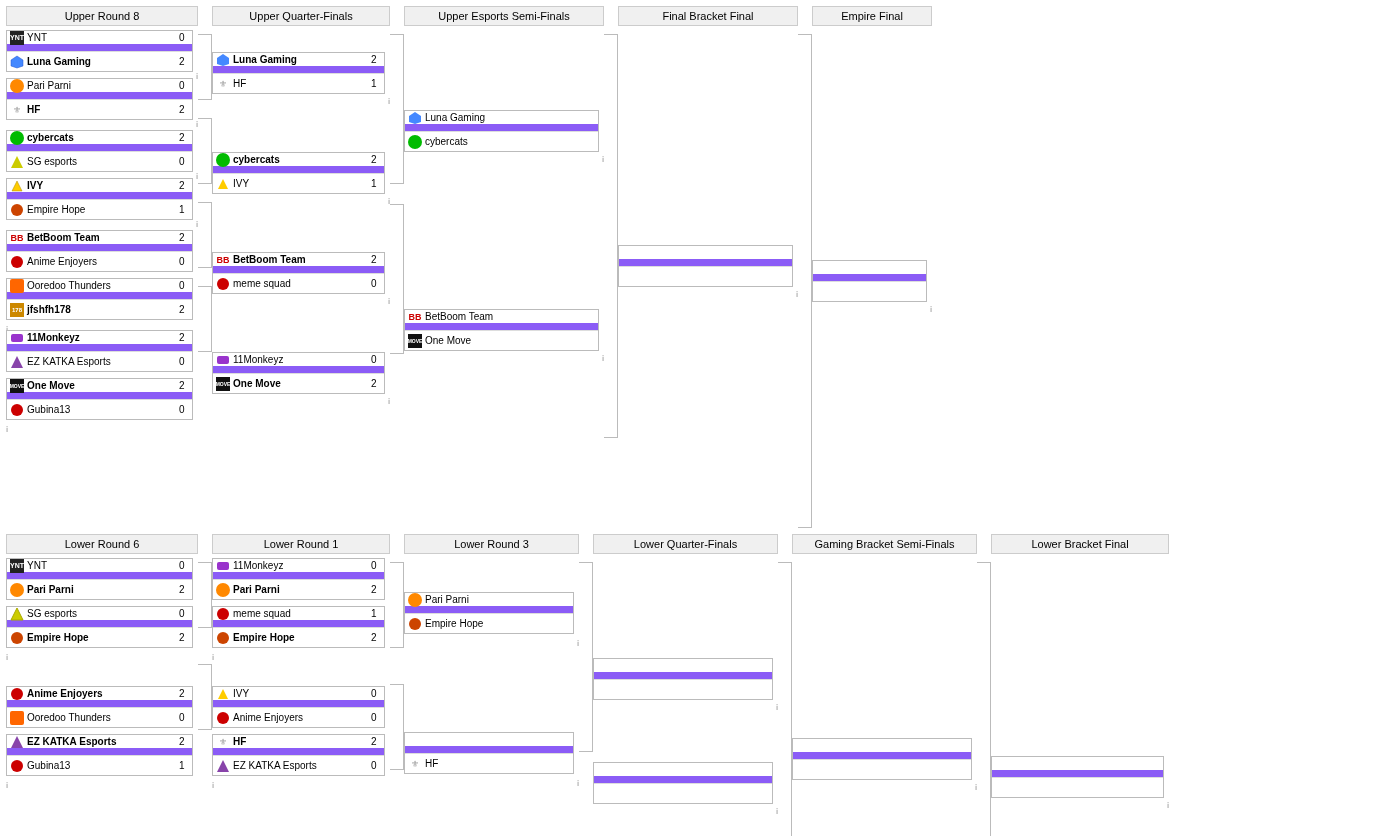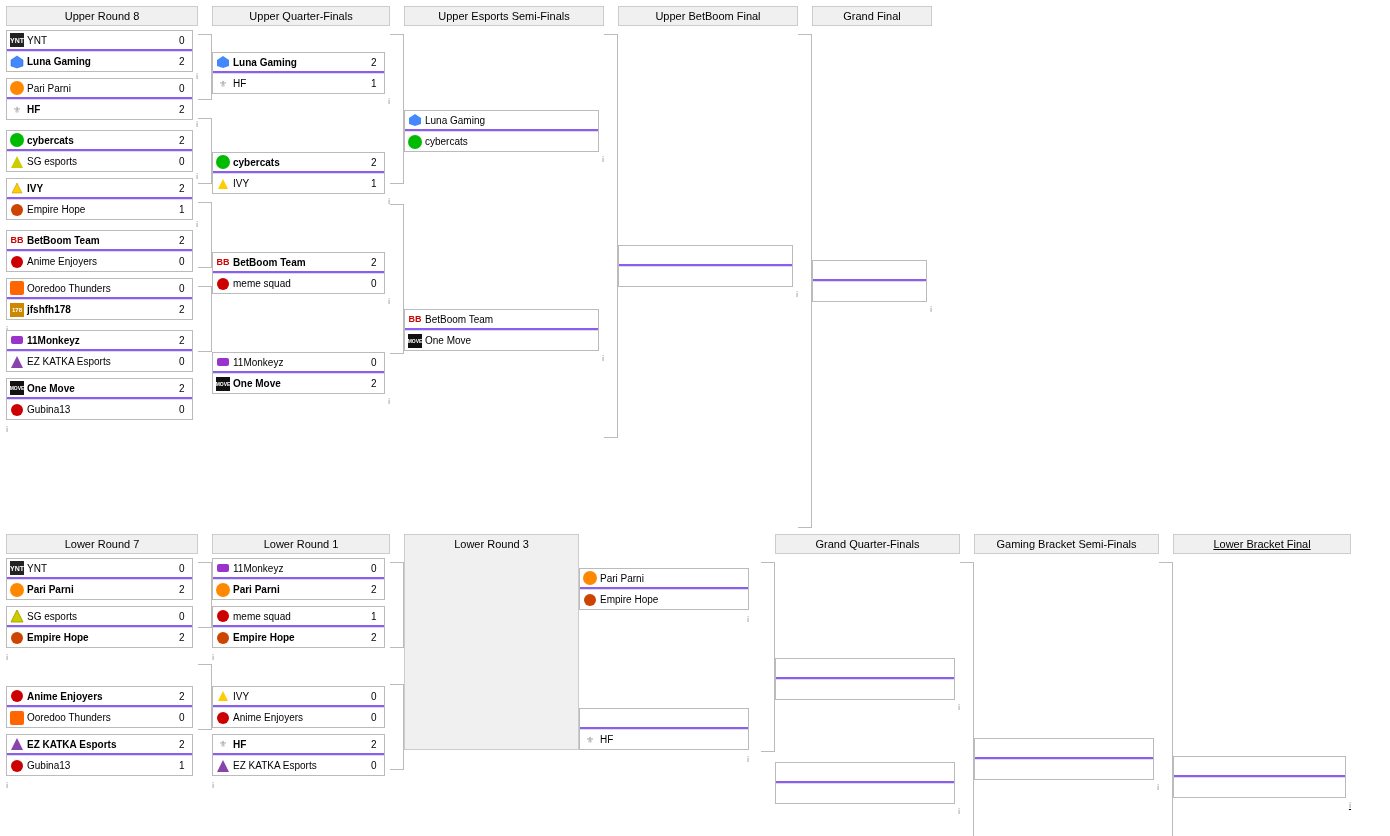--- a/index.html
+++ b/index.html
@@ -1,18 +1,18 @@
 <!DOCTYPE html>
 <html><head>
   <meta charset="utf-8">
   <style>
     * { box-sizing: border-box; margin: 0; padding: 0; }
     body { font-family: Arial, sans-serif; font-size: 11px; background: #fff; overflow-x: auto; }
     .match-team { display: flex; align-items: center; height: 20px; padding: 0 3px; font-size: 10px; }
-    .match-team:first-child { border-bottom: 2px solid #8b5cf6; }
+    .match-team:first-child { border-bottom: 7px solid #8b5cf6; }
   </style>
 </head>
 <body>
 
 <div style="width:1390px; font-family: Arial, sans-serif; font-size:11px; padding:6px; background:#fff;">
 
 <div style="display:flex; flex-direction:row; align-items:flex-start; margin-bottom:6px;">
 
   <div style="display:flex; flex-direction:column; margin-right:0;">
     <div style="border:1px solid #ccc; background:#f0f0f0; text-align:center; padding:3px 8px; font-size:11px; width:192px; margin-bottom:4px;">Upper Round 8</div>
@@ -329,21 +329,21 @@
     <div style="height:2px; text-align:right;"><span style="font-size:8px;color:#888;">ℹ</span></div>
   </div>
 
   <div style="display:flex; flex-direction:column; width:14px; margin-top:28px;">
     <div style="height:113px; border-top:1px solid #bbb; border-right:1px solid #bbb;"></div>
     <div style="height:178px; border-right:1px solid #bbb;"></div>
     <div style="height:113px; border-bottom:1px solid #bbb; border-right:1px solid #bbb;"></div>
   </div>
 
   <div style="display:flex; flex-direction:column; margin-right:0;">
-    <div style="border:1px solid #ccc; background:#f0f0f0; text-align:center; padding:3px 8px; font-size:11px; width:180px; margin-bottom:4px;">Upper BetBoom Final</div>
+    <div style="border:1px solid #ccc; background:#f0f0f0; text-align:center; padding:3px 8px; font-size:11px; width:180px; margin-bottom:4px;">Final Bracket Final</div>
     <div style="height:215px;"></div>
     <div style="border:1px solid #bbb; width:175px; background:#fff;">
       <div class="match-team">
         <span style="flex:1;font-size:10px;"></span>
             <span style="font-size:10px;min-width:10px;"></span>
       </div>
       <div class="match-team" style="border-top:1px solid #ddd;">
         <span style="flex:1;font-size:10px;"></span>
             <span style="font-size:10px;min-width:10px;"></span>
       </div>
@@ -351,41 +351,41 @@
     <div style="height:2px; text-align:right;"><span style="font-size:8px;color:#888;">ℹ</span></div>
   </div>
 
   <div style="display:flex; flex-direction:column; width:14px; margin-top:28px;">
     <div style="height:237px; border-top:1px solid #bbb; border-right:1px solid #bbb;"></div>
     <div style="height:20px; border-right:1px solid #bbb;"></div>
     <div style="height:237px; border-bottom:1px solid #bbb; border-right:1px solid #bbb;"></div>
   </div>
 
   <div style="display:flex; flex-direction:column;">
-    <div style="border:1px solid #ccc; background:#f0f0f0; text-align:center; padding:3px 8px; font-size:11px; width:120px; margin-bottom:4px;">Grand Final</div>
+    <div style="border:1px solid #ccc; background:#f0f0f0; text-align:center; padding:3px 8px; font-size:11px; width:120px; margin-bottom:4px;">Empire Final</div>
     <div style="height:230px;"></div>
     <div style="border:1px solid #bbb; width:115px; background:#fff;">
       <div class="match-team">
         <span style="flex:1;font-size:10px;"></span>
             <span style="font-size:10px;min-width:10px;"></span>
       </div>
       <div class="match-team" style="border-top:1px solid #ddd;">
         <span style="flex:1;font-size:10px;"></span>
             <span style="font-size:10px;min-width:10px;"></span>
       </div>
     </div>
     <div style="height:2px; text-align:right;"><span style="font-size:8px;color:#888;">ℹ</span></div>
   </div>
 
 </div>
 
 <div style="display:flex; flex-direction:row; align-items:flex-start;">
 
   <div style="display:flex; flex-direction:column; margin-right:0;">
-    <div style="border:1px solid #ccc; background:#f0f0f0; text-align:center; padding:3px 8px; font-size:11px; width:192px; margin-bottom:4px;">Lower Round 7</div>
+    <div style="border:1px solid #ccc; background:#f0f0f0; text-align:center; padding:3px 8px; font-size:11px; width:192px; margin-bottom:4px;">Lower Round 6</div>
     <div style="display:flex; flex-direction:column; gap:2px;">
 
       <div style="border:1px solid #bbb; width:187px; background:#fff;">
         <div class="match-team">
           <div style="width:14px;height:14px;background:#222;color:#fff;font-size:7px;font-weight:bold;display:flex;align-items:center;justify-content:center;margin-right:3px;flex-shrink:0;">YNT</div>
           <span style="flex:1;font-size:10px;">YNT</span>
               <span style="font-size:10px;min-width:10px;">0</span>
         </div>
         <div class="match-team" style="border-top:1px solid #ddd;">
           <div style="width:14px;height:14px;background:#ff8800;border-radius:50%;margin-right:3px;flex-shrink:0;"></div>
@@ -562,21 +562,21 @@
   <div style="display:flex; flex-direction:column; width:14px; margin-top:28px;">
     <div style="height:21px; border-top:1px solid #bbb; border-right:1px solid #bbb;"></div>
     <div style="height:44px; border-right:1px solid #bbb;"></div>
     <div style="height:21px; border-bottom:1px solid #bbb; border-right:1px solid #bbb;"></div>
     <div style="height:36px;"></div>
     <div style="height:21px; border-top:1px solid #bbb; border-right:1px solid #bbb;"></div>
     <div style="height:44px; border-right:1px solid #bbb;"></div>
     <div style="height:21px; border-bottom:1px solid #bbb; border-right:1px solid #bbb;"></div>
   </div>
 
-  <div style="display:flex; flex-direction:row; margin-right:12px;">
+  <div style="display:flex; flex-direction:column; margin-right:0;">
     <div style="border:1px solid #ccc; background:#f0f0f0; text-align:center; padding:3px 8px; font-size:11px; width:175px; margin-bottom:4px;">Lower Round 3</div>
     <div style="display:flex; flex-direction:column; gap:2px;">
       <div style="height:32px;"></div>
 
       <div style="border:1px solid #bbb; width:170px; background:#fff;">
         <div class="match-team">
           <div style="width:14px;height:14px;background:#ff8800;border-radius:50%;margin-right:3px;flex-shrink:0;"></div>
           <span style="flex:1;font-size:10px;">Pari Parni</span>
               <span style="font-size:10px;min-width:10px;"></span>
         </div>
@@ -609,21 +609,21 @@
     </div>
   </div>
 
   <div style="display:flex; flex-direction:column; width:14px; margin-top:28px;">
     <div style="height:63px; border-top:1px solid #bbb; border-right:1px solid #bbb;"></div>
     <div style="height:64px; border-right:1px solid #bbb;"></div>
     <div style="height:63px; border-bottom:1px solid #bbb; border-right:1px solid #bbb;"></div>
   </div>
 
   <div style="display:flex; flex-direction:column; margin-right:0;">
-    <div style="border:1px solid #ccc; background:#f0f0f0; text-align:center; padding:3px 8px; font-size:11px; width:185px; margin-bottom:4px;">Grand Quarter-Finals</div>
+    <div style="border:1px solid #ccc; background:#f0f0f0; text-align:center; padding:3px 8px; font-size:11px; width:185px; margin-bottom:4px;">Lower Quarter-Finals</div>
     <div style="height:100px;"></div>
     <div style="border:1px solid #bbb; width:180px; background:#fff;">
       <div class="match-team">
         <span style="flex:1;font-size:10px;"></span>
             <span style="font-size:10px;min-width:10px;"></span>
       </div>
       <div class="match-team" style="border-top:1px solid #ddd;">
         <span style="flex:1;font-size:10px;"></span>
             <span style="font-size:10px;min-width:10px;"></span>
       </div>
@@ -664,21 +664,21 @@
     </div>
     <div style="height:2px; text-align:right;"><span style="font-size:8px;color:#888;">ℹ</span></div>
   </div>
 
   <div style="display:flex; flex-direction:column; width:14px; margin-top:28px;">
     <div style="height:201px; border-top:1px solid #bbb; border-right:1px solid #bbb;"></div>
     <div style="height:5px; border-right:1px solid #bbb;"></div>
     <div style="height:201px; border-bottom:1px solid #bbb; border-right:1px solid #bbb;"></div>
   </div>
 
-  <div style="display:flex; flex-direction:column;text-decoration:underline;">
+  <div style="display:flex; flex-direction:column;">
     <div style="border:1px solid #ccc; background:#f0f0f0; text-align:center; padding:3px 8px; font-size:11px; width:178px; margin-bottom:4px;">Lower Bracket Final</div>
     <div style="height:198px;"></div>
     <div style="border:1px solid #bbb; width:173px; background:#fff;">
       <div class="match-team">
         <span style="flex:1;font-size:10px;"></span>
             <span style="font-size:10px;min-width:10px;"></span>
       </div>
       <div class="match-team" style="border-top:1px solid #ddd;">
         <span style="flex:1;font-size:10px;"></span>
             <span style="font-size:10px;min-width:10px;"></span>

